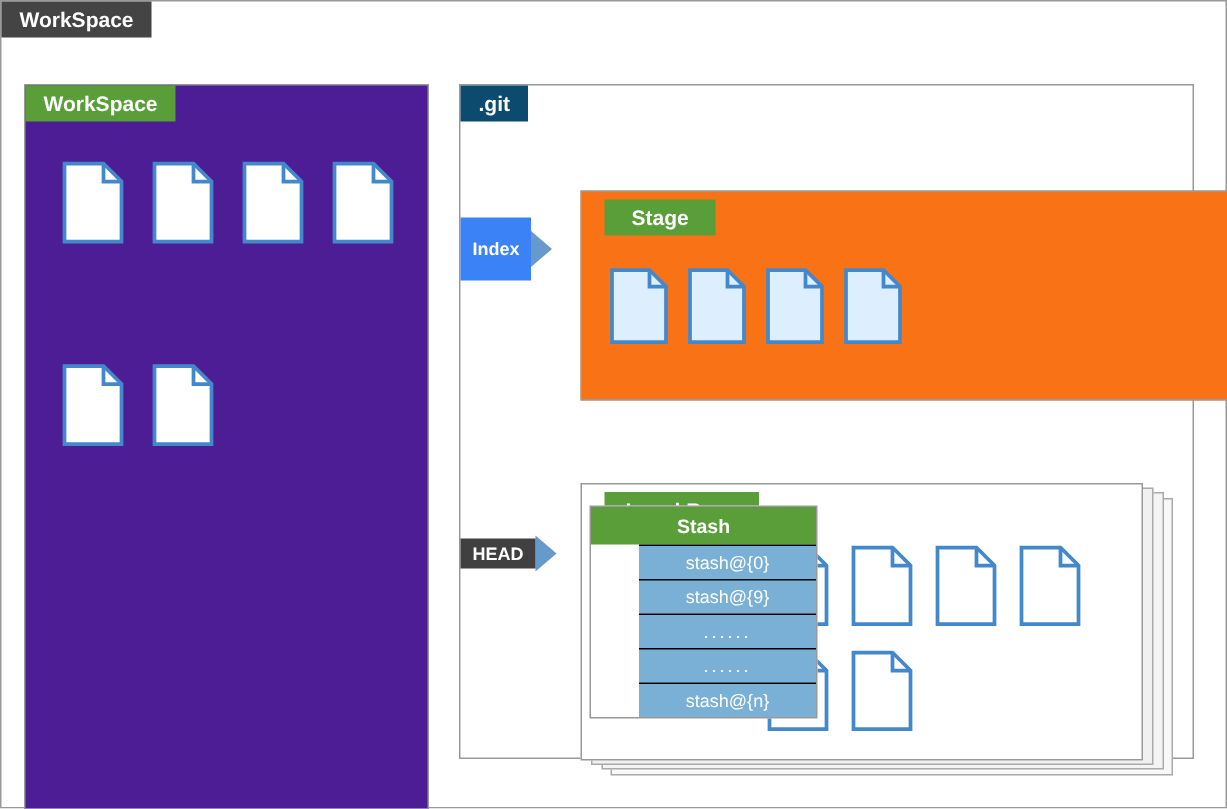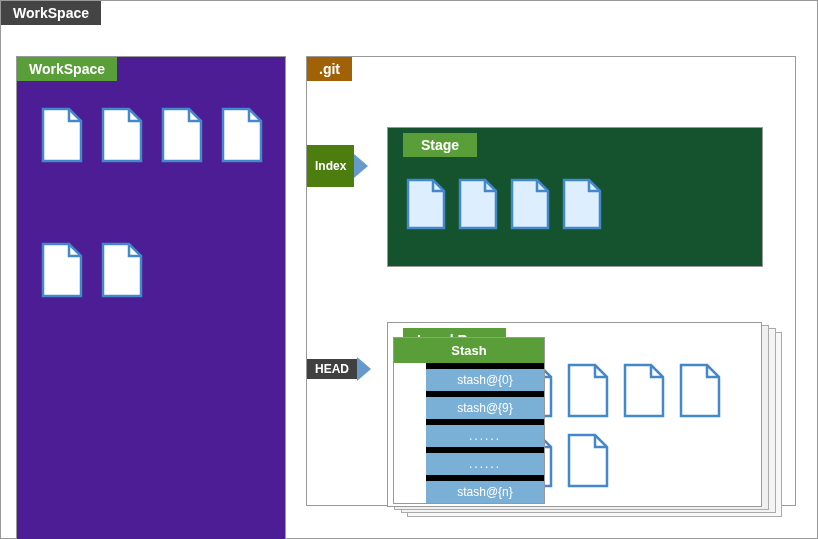--- a/index.html
+++ b/index.html
@@ -83,35 +83,35 @@
       top: 55px; left: 305px;
       width: 490px;
       height: 450px;
       border: 1.5px solid #999;
       background: #fff;
     }
 
     .git-label {
       position: absolute;
       top: 0; left: 0;
-      background: #a16207;
+      background: #0c4a6e;
       color: #fff;
       font-size: 14px;
       font-weight: bold;
       padding: 4px 12px;
     }
 
     
     .stage-box {
       position: absolute;
       top: 35px; left: 80px;
-      width: 376px;
+      width: 432px;
       height: 140px;
       border: 1.5px solid #999;
-      background: #14532d;
+      background: #f97316;
     }
 
     .stage-label {
       position: absolute;
       top: 5px; left: 15px;
       background: #5a9e3a;
       color: #fff;
       font-size: 14px;
       font-weight: bold;
       padding: 4px 18px;
@@ -119,21 +119,21 @@
 
     
     .index-arrow {
       position: absolute;
       top: 53px; left: 0px;
       display: flex;
       align-items: center;
     }
 
     .index-label {
-      background: #4d7c0f;
+      background: #3b82f6;
       color: #fff;
       font-size: 12px;
       font-weight: bold;
       padding: 14px 8px;
       position: relative;
       z-index: 2;
     }
 
     .arrow-right {
       width: 0;
@@ -265,21 +265,21 @@
       text-align: center;
       padding: 5px 0;
     }
 
     .stash-row {
       background: #7ab0d6;
       color: #fff;
       font-size: 12px;
       text-align: center;
       padding: 4px 0;
-      border-top: 6px solid #000000;
+      border-top: 1px solid #000000;
       margin-left: 32px;
     }
 
     .stash-row.dots {
       letter-spacing: 2px;
     }
   </style>
 </head>
 <body>
 

